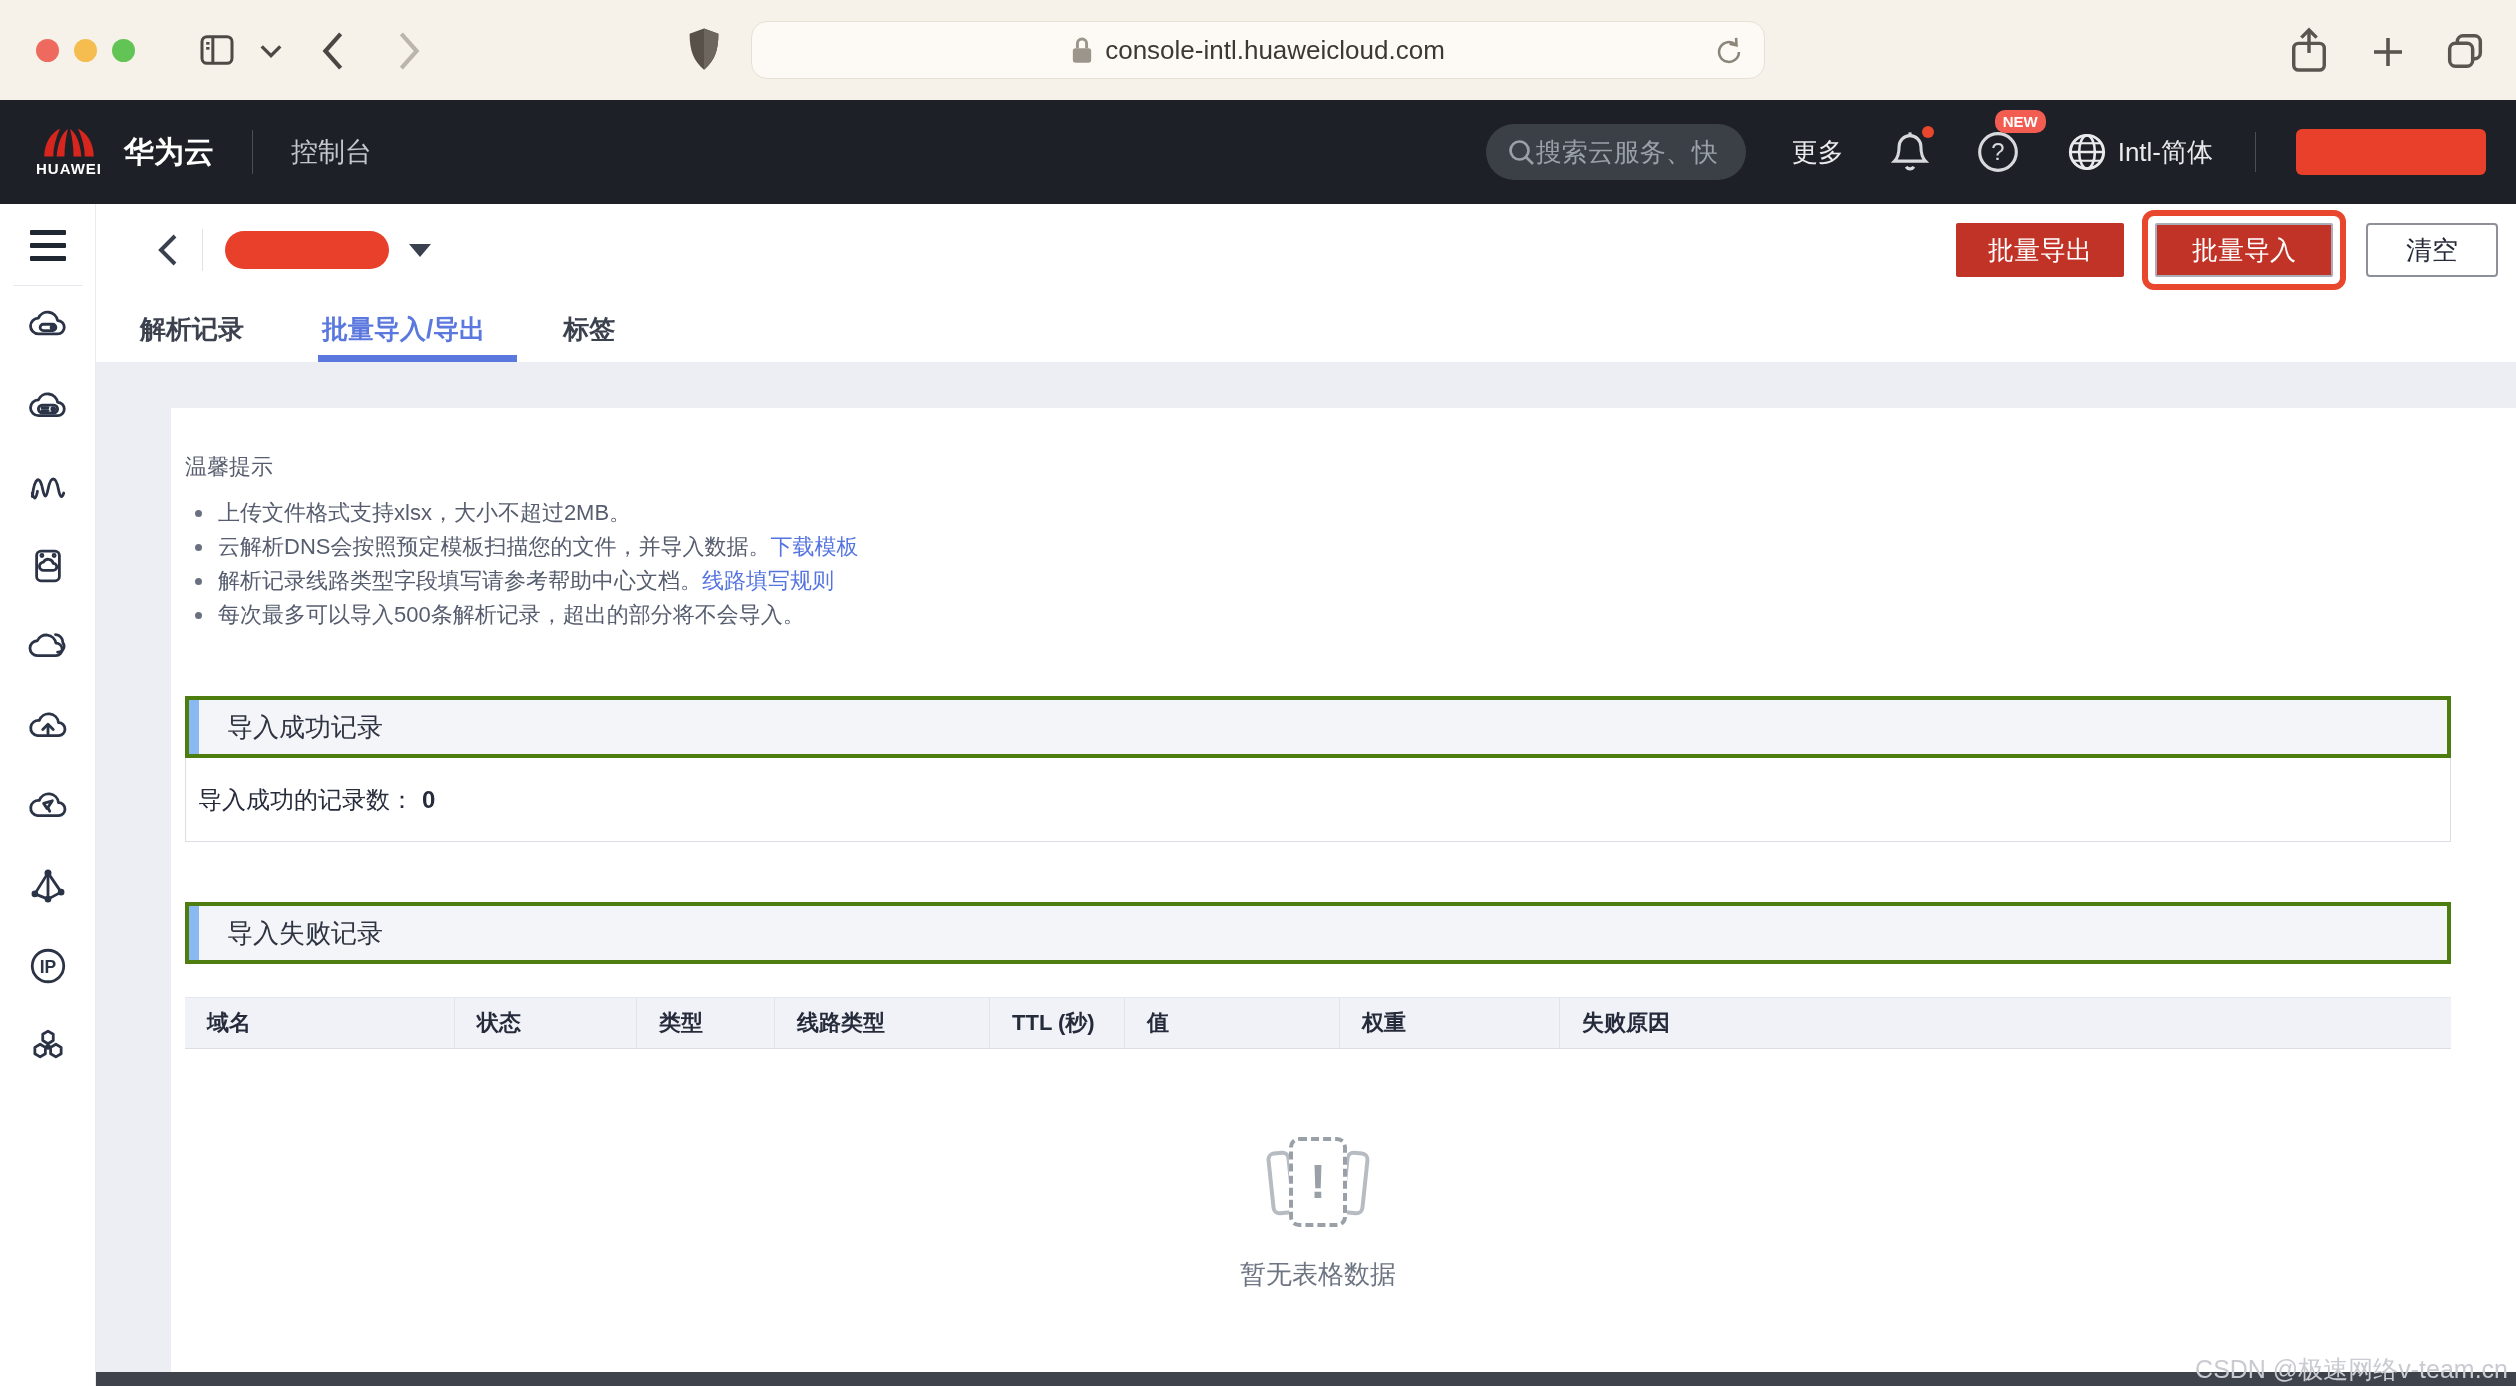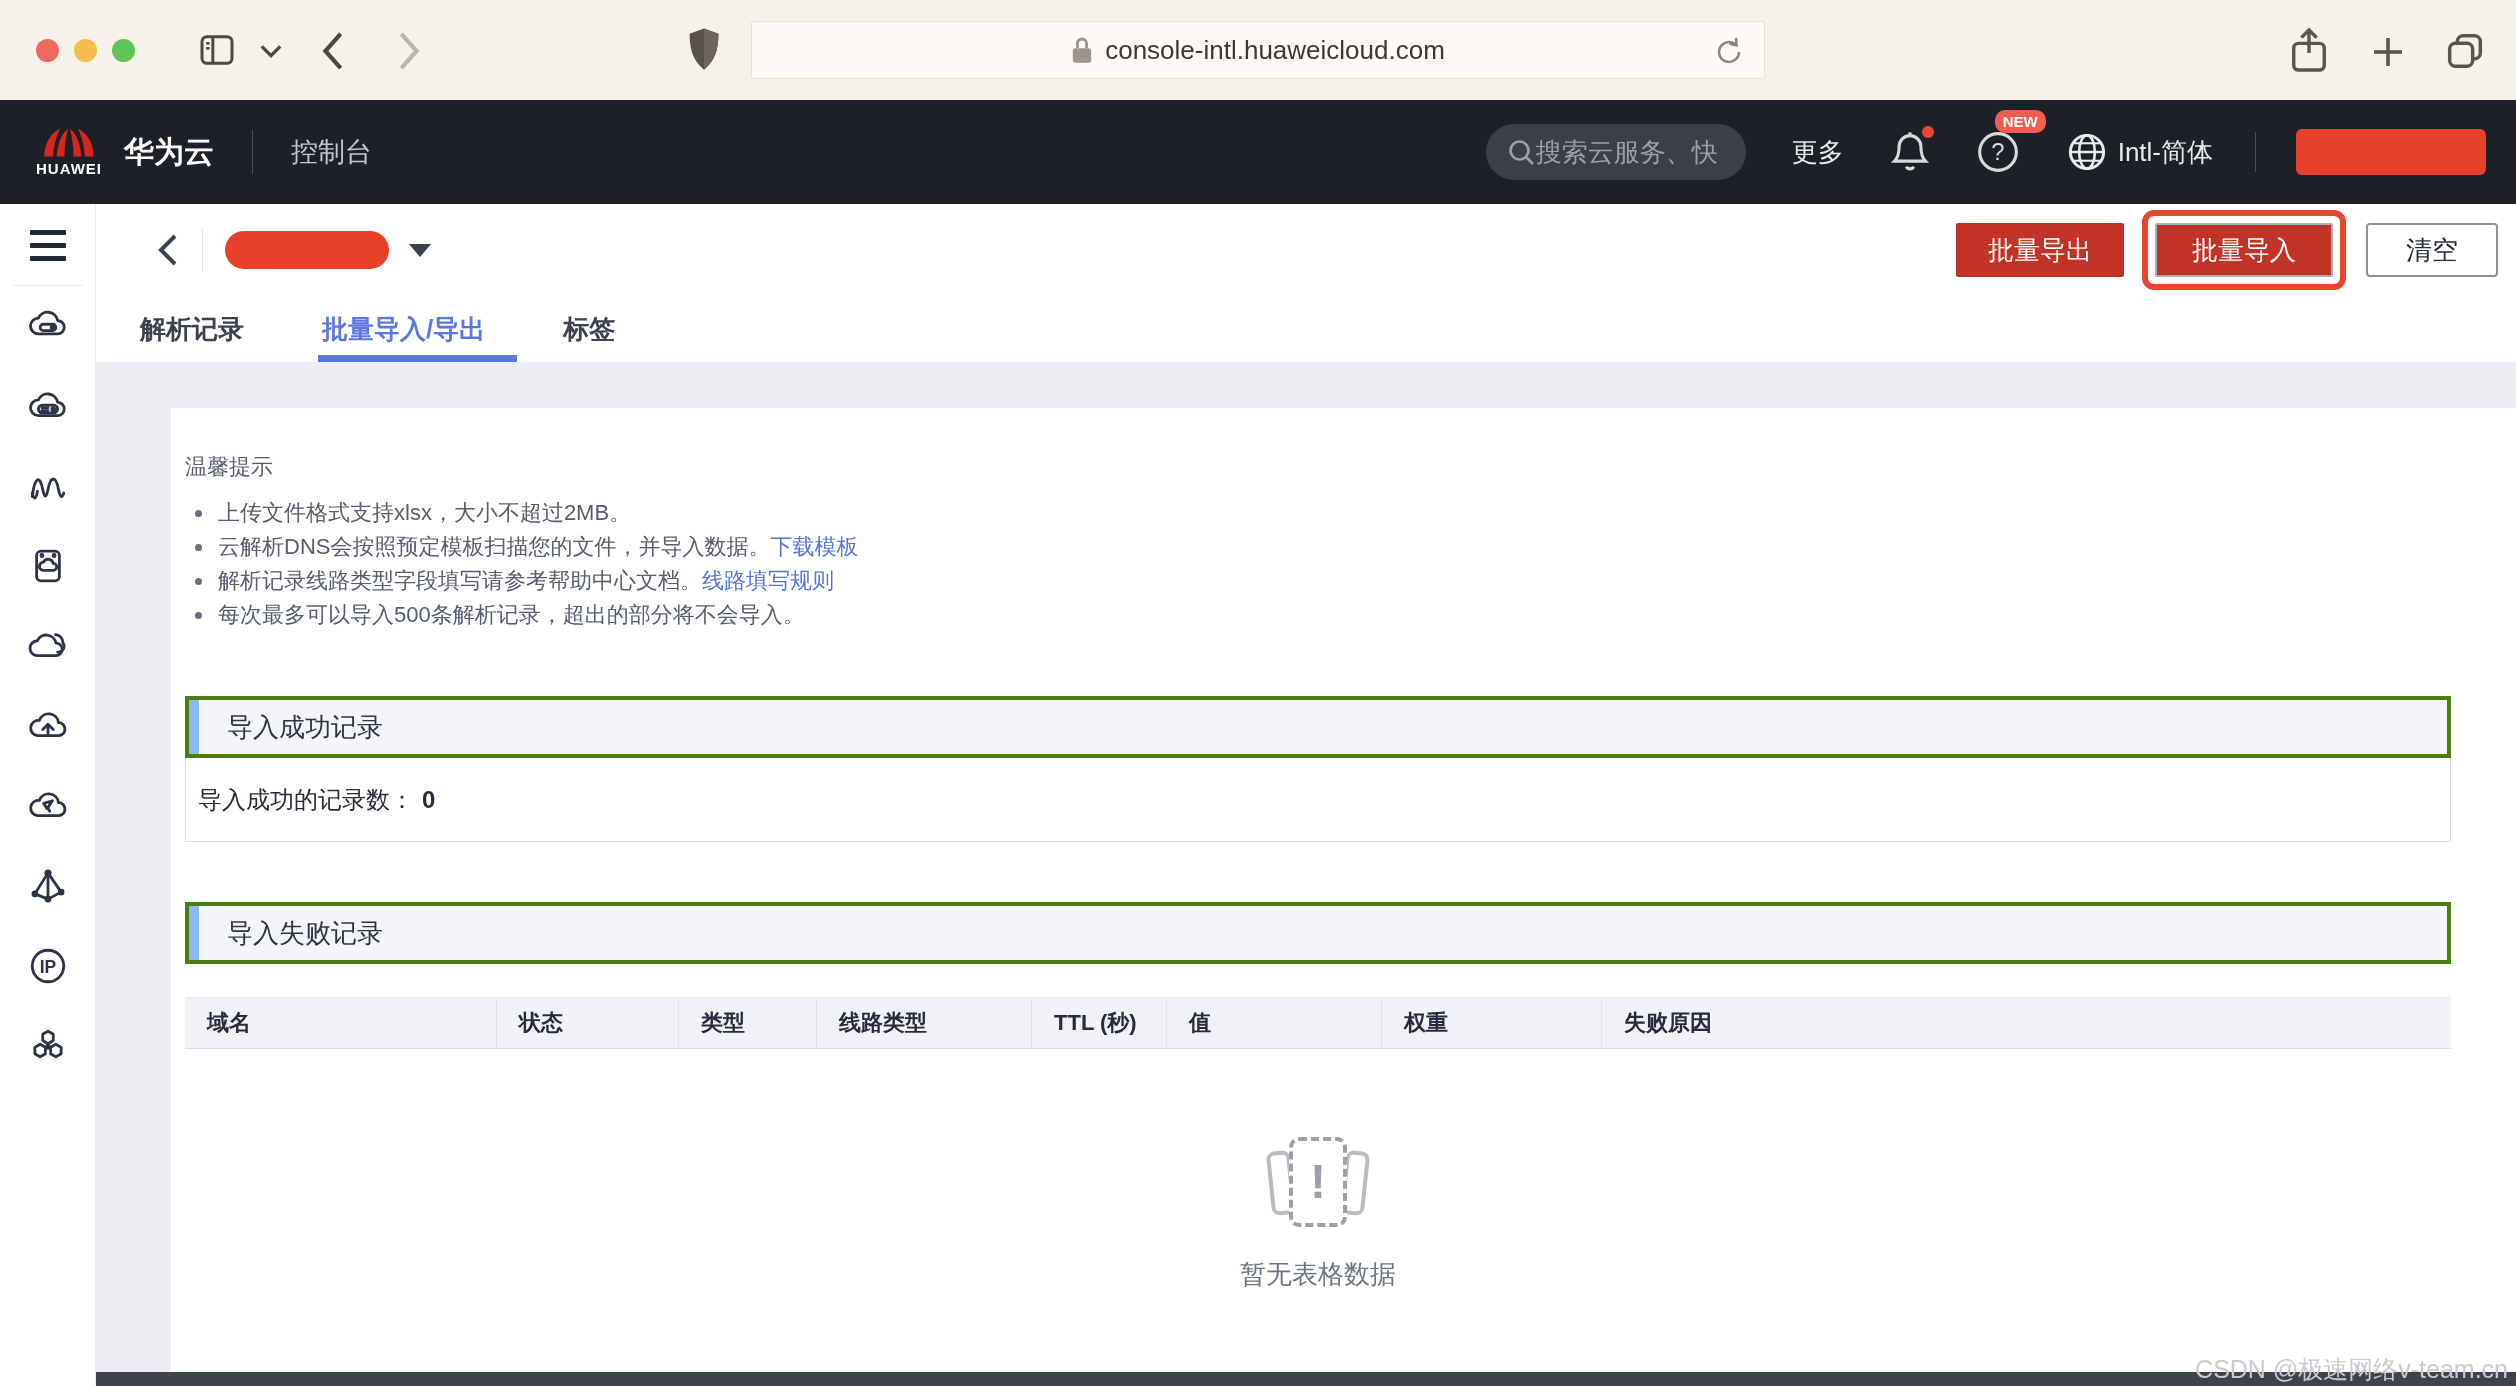--- a/index.html
+++ b/index.html
@@ -6,21 +6,21 @@
   html,body { width:2516px; height:1386px; }
   body { font-family:"Liberation Sans","DejaVu Sans",sans-serif; background:#fff; overflow:hidden; position:relative; }
 
   
   .browser-bar { position:relative; width:100%; height:100px; background:#f6f1e9; }
   .traffic { position:absolute; top:39px; left:36px; display:flex; gap:15px; }
   .traffic span { width:23px; height:23px; border-radius:50%; display:block; }
   .tl-red { background:#ee6a5f; } .tl-yellow { background:#f5bd4f; } .tl-green { background:#61c454; }
   .b-icon { position:absolute; color:#4d4a45; }
   .b-icon svg { display:block; }
-  .url-pill { position:absolute; left:751px; top:21px; width:1014px; height:58px; background:#fdfaf5; border:1px solid #e7e0d4; border-radius:2px; display:flex; align-items:center; justify-content:center; }
+  .url-pill { position:absolute; left:751px; top:21px; width:1014px; height:58px; background:#fdfaf5; border:1px solid #e7e0d4; border-radius:16px; display:flex; align-items:center; justify-content:center; }
   .url-text { font-size:26px; color:#3b3933; margin-left:12px; }
   .url-reload { position:absolute; right:18px; top:13px; }
 
   
   .app-header { position:relative; width:100%; height:104px; background:#1d2127; display:flex; align-items:center; padding:0 30px; }
   .logo-block { display:flex; flex-direction:column; align-items:center; margin-left:6px; }
   .logo-hw-text { color:#fff; font-size:15px; font-weight:bold; letter-spacing:1px; margin-top:1px; }
   .brand-name { color:#fff; font-size:30px; font-weight:bold; margin-left:22px; }
   .hd-divider { width:1px; height:44px; background:#4a4e55; margin:0 38px; }
   .console-label { color:#c3c7cd; font-size:27px; }
@@ -366,21 +366,21 @@
           <span>导入成功的记录数：</span>
           <span class="count-value">0</span>
         </div>
 
         <div class="section-header failed">
           <div class="accent"></div>
           <div class="section-title">导入失败记录</div>
         </div>
 
         <div class="grid-header">
-          <div class="gh-cell" style="width:312px">域名</div>
+          <div class="gh-cell" style="width:270px">域名</div>
           <div class="gh-cell" style="width:182px">状态</div>
           <div class="gh-cell" style="width:138px">类型</div>
           <div class="gh-cell" style="width:215px">线路类型</div>
           <div class="gh-cell" style="width:135px">TTL (秒)</div>
           <div class="gh-cell" style="width:215px">值</div>
           <div class="gh-cell" style="width:220px">权重</div>
           <div class="gh-cell">失败原因</div>
         </div>
 
         <div class="empty-wrap">

